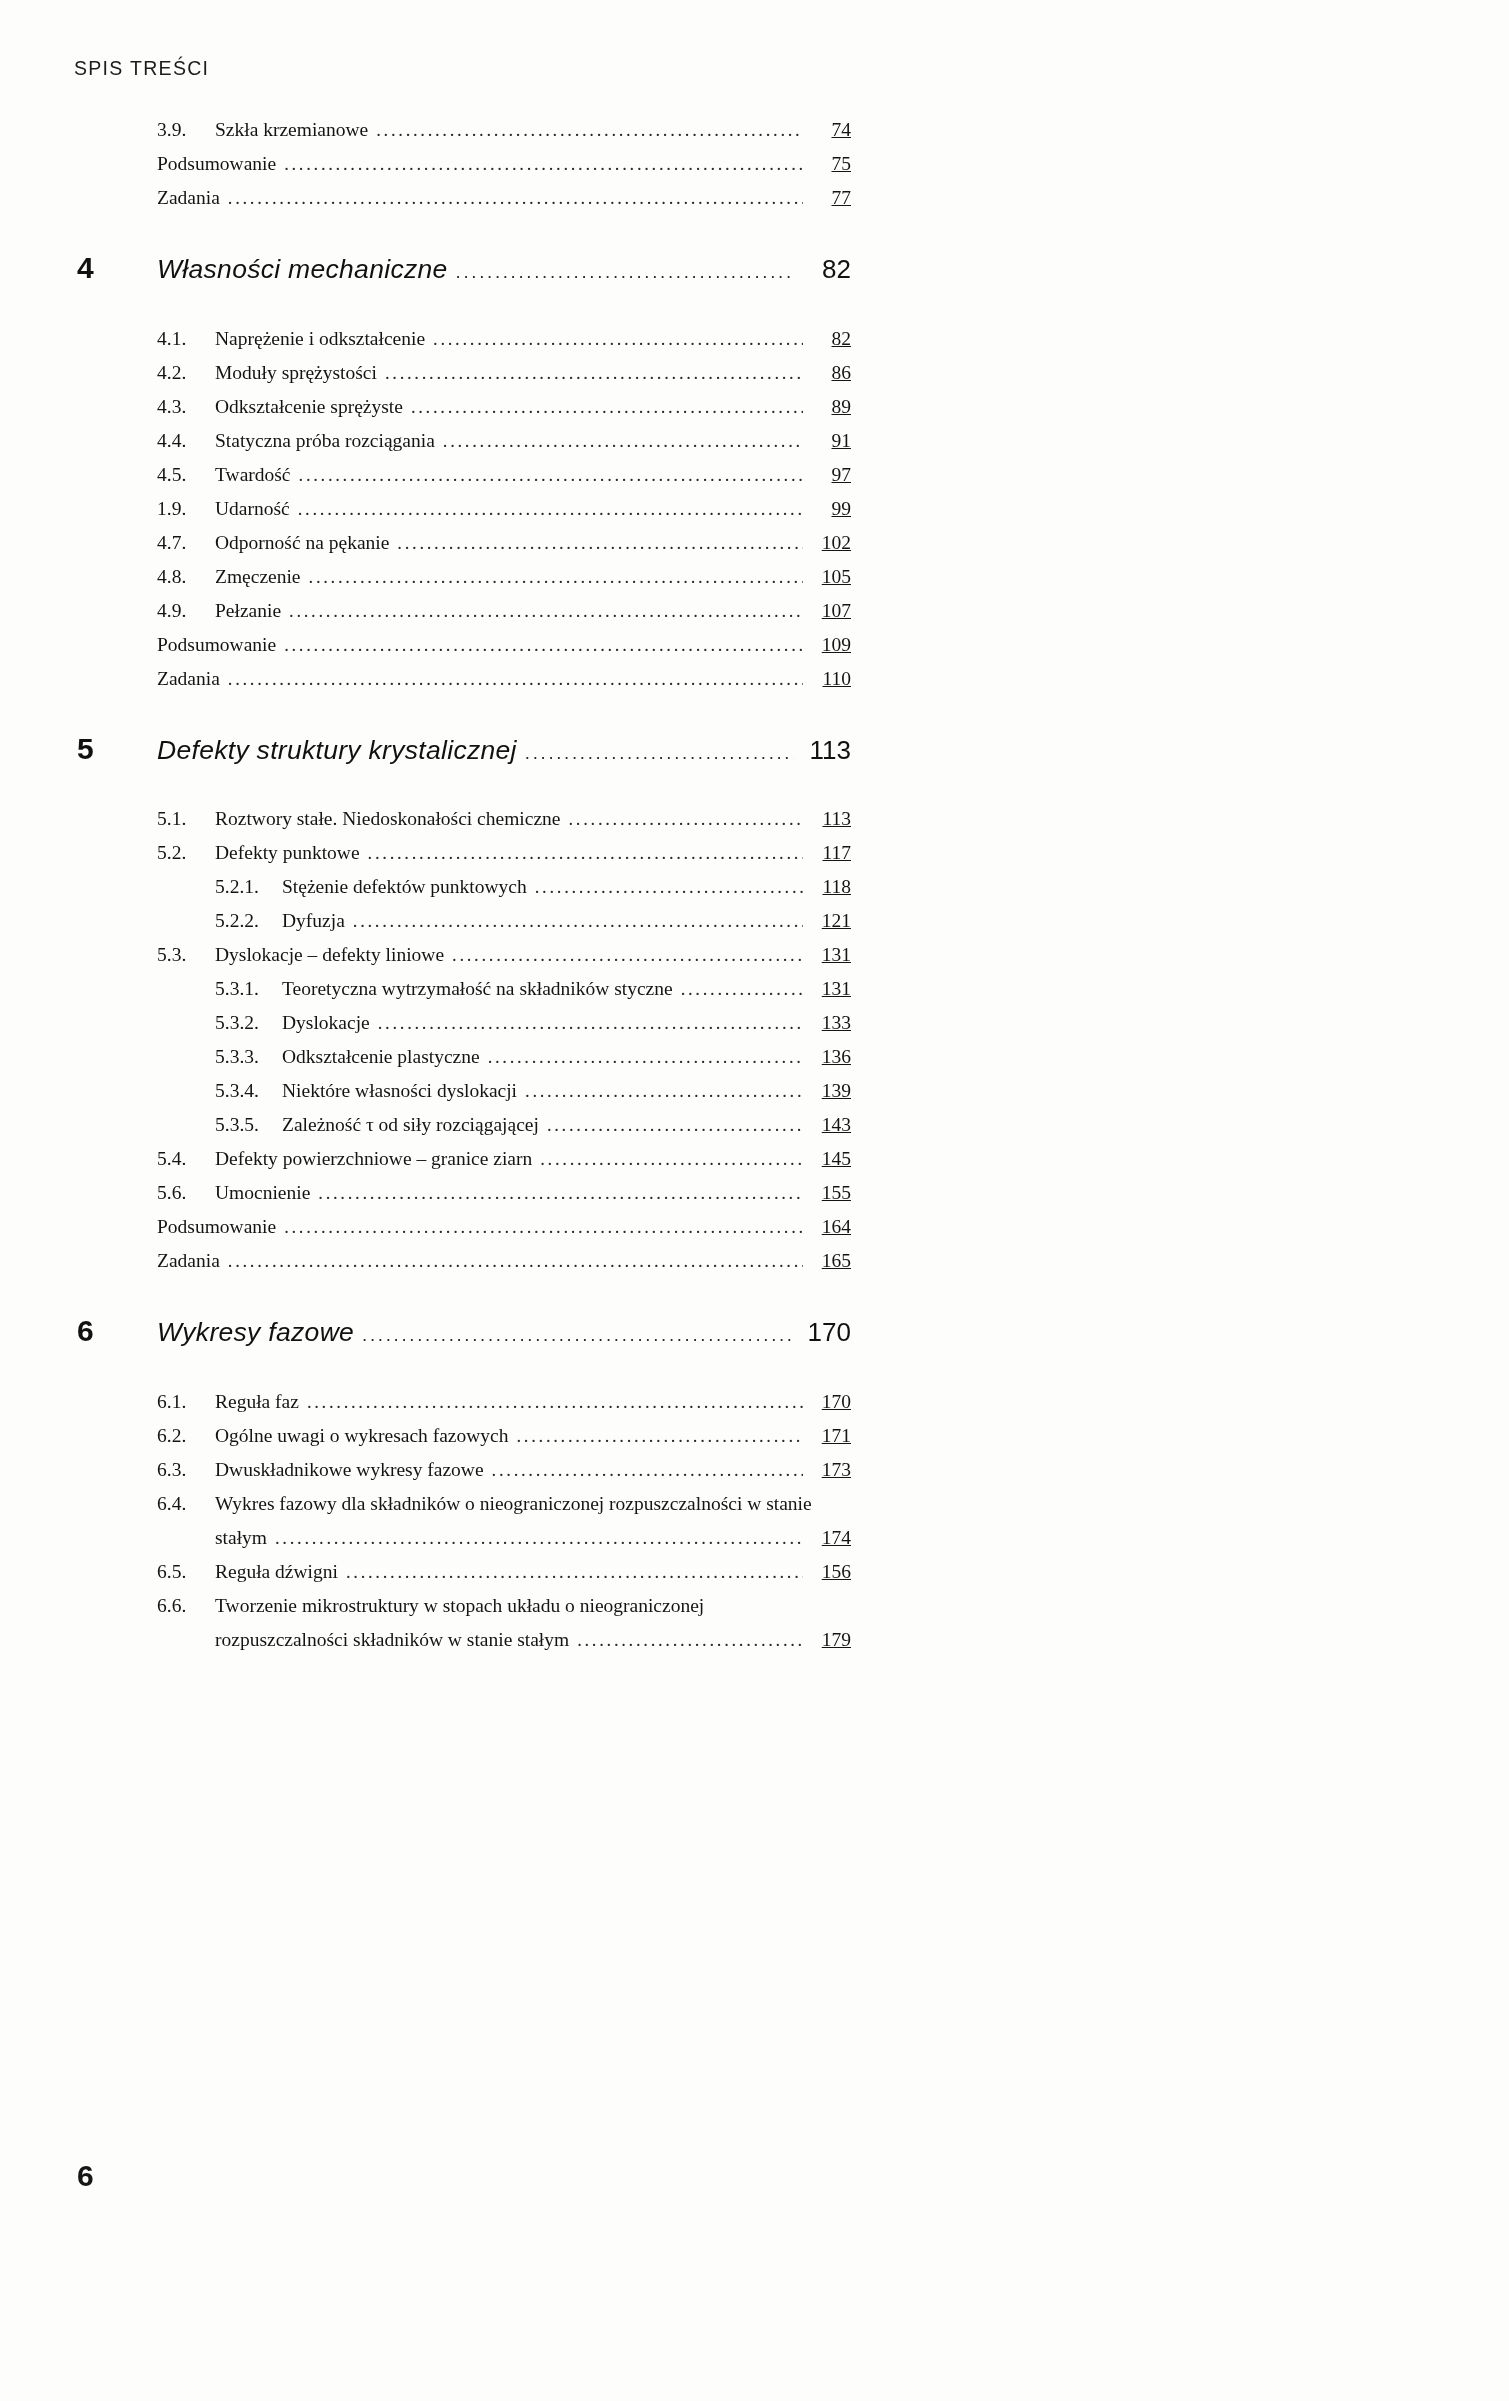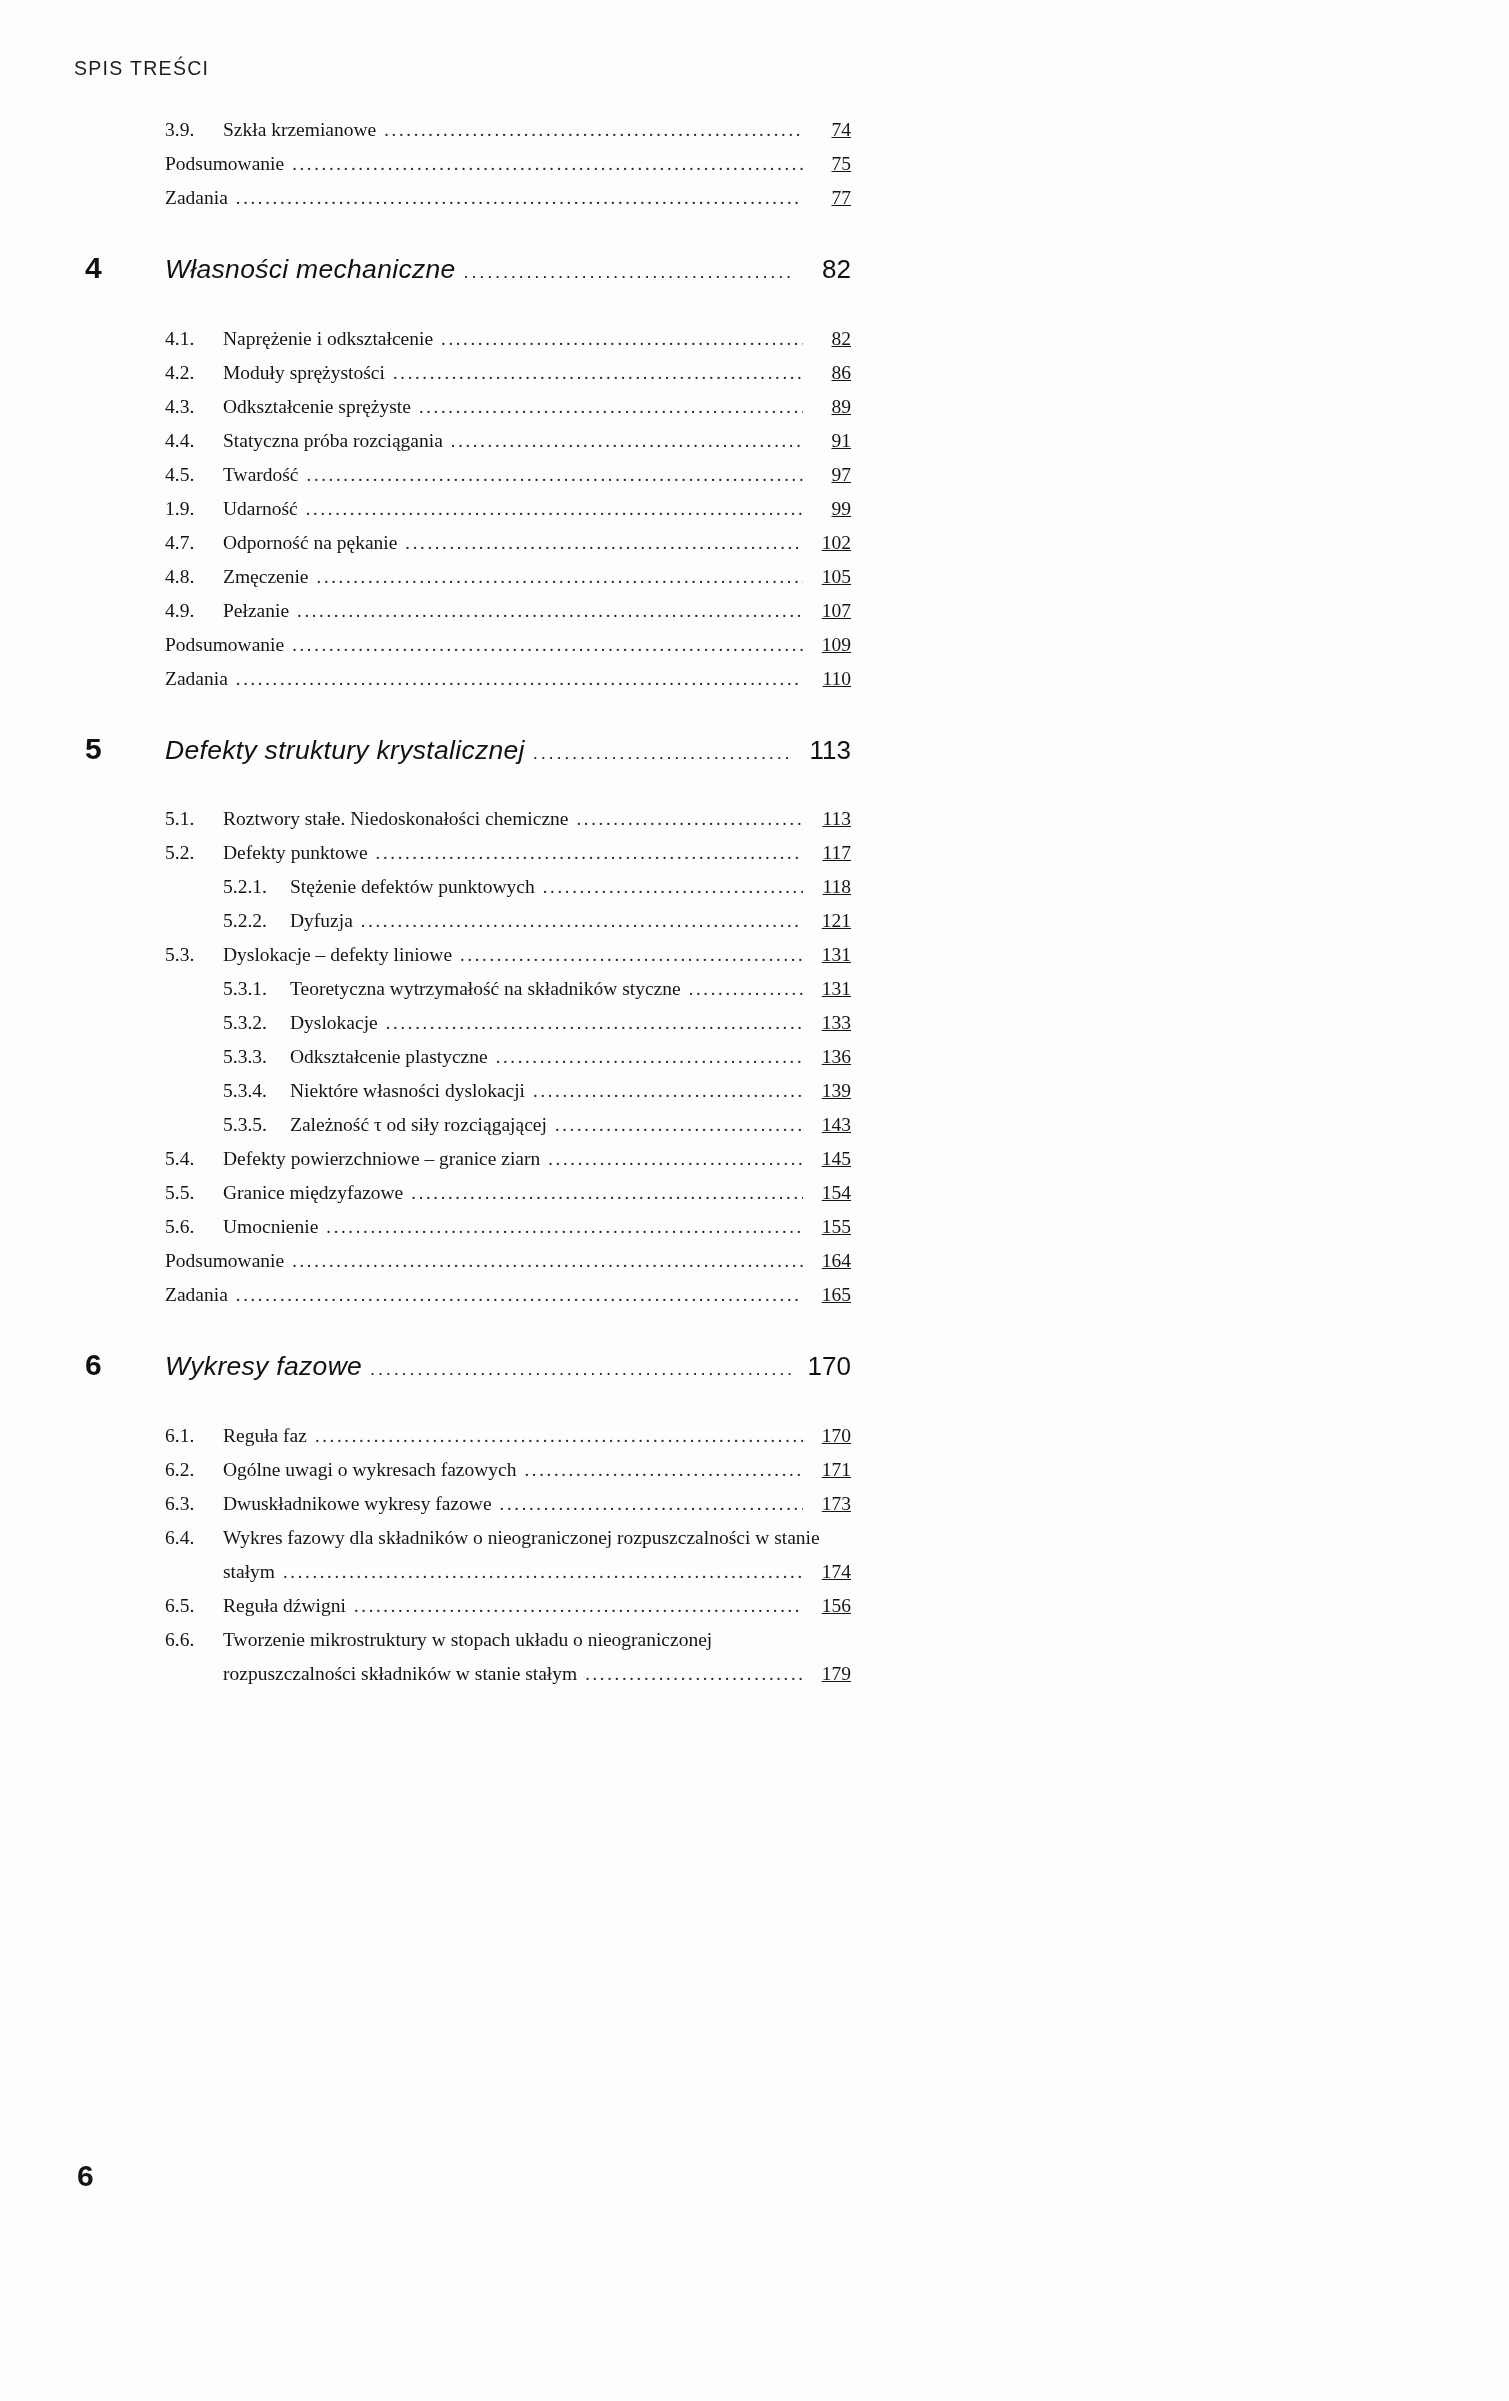--- a/index.html
+++ b/index.html
@@ -17,21 +17,20 @@
     font-family:"Liberation Sans", sans-serif;
     font-size:19.5px; letter-spacing:1.3px; color:#1c1c1c;
   }
   .content {
     position:absolute; left:77px; top:113px; width:774px;
   }
   .row {
     display:flex; align-items:baseline;
     font-size:19.5px; line-height:34px;
     white-space:nowrap;
-    margin-left:8px;
   }
   .row .num { flex:0 0 auto; }
   .level1 { padding-left:80px; }
   .level1 .num { width:58px; }
   .level2 { padding-left:138px; }
   .level2 .num { width:67px; }
   .level0 { padding-left:80px; }
   .title { flex:0 0 auto; }
   .leader {
     flex:1 1 auto; min-width:10.6px;
@@ -223,26 +222,20 @@
         <span class="leader"></span>
         <span class="page-num">143</span>
       </div>
       <div class="row entry level1">
         <span class="num">5.4.</span>
         <span class="title">Defekty powierzchniowe – granice ziarn</span>
         <span class="leader"></span>
         <span class="page-num">145</span>
       </div>
       <div class="row entry level1">
-        <span class="num">5.5.</span>
-        <span class="title">Granice międzyfazowe</span>
-        <span class="leader"></span>
-        <span class="page-num">154</span>
-      </div>
-      <div class="row entry level1">
         <span class="num">5.6.</span>
         <span class="title">Umocnienie</span>
         <span class="leader"></span>
         <span class="page-num">155</span>
       </div>
       <div class="row entry level0">
         <span class="title">Podsumowanie</span>
         <span class="leader"></span>
         <span class="page-num">164</span>
       </div>

